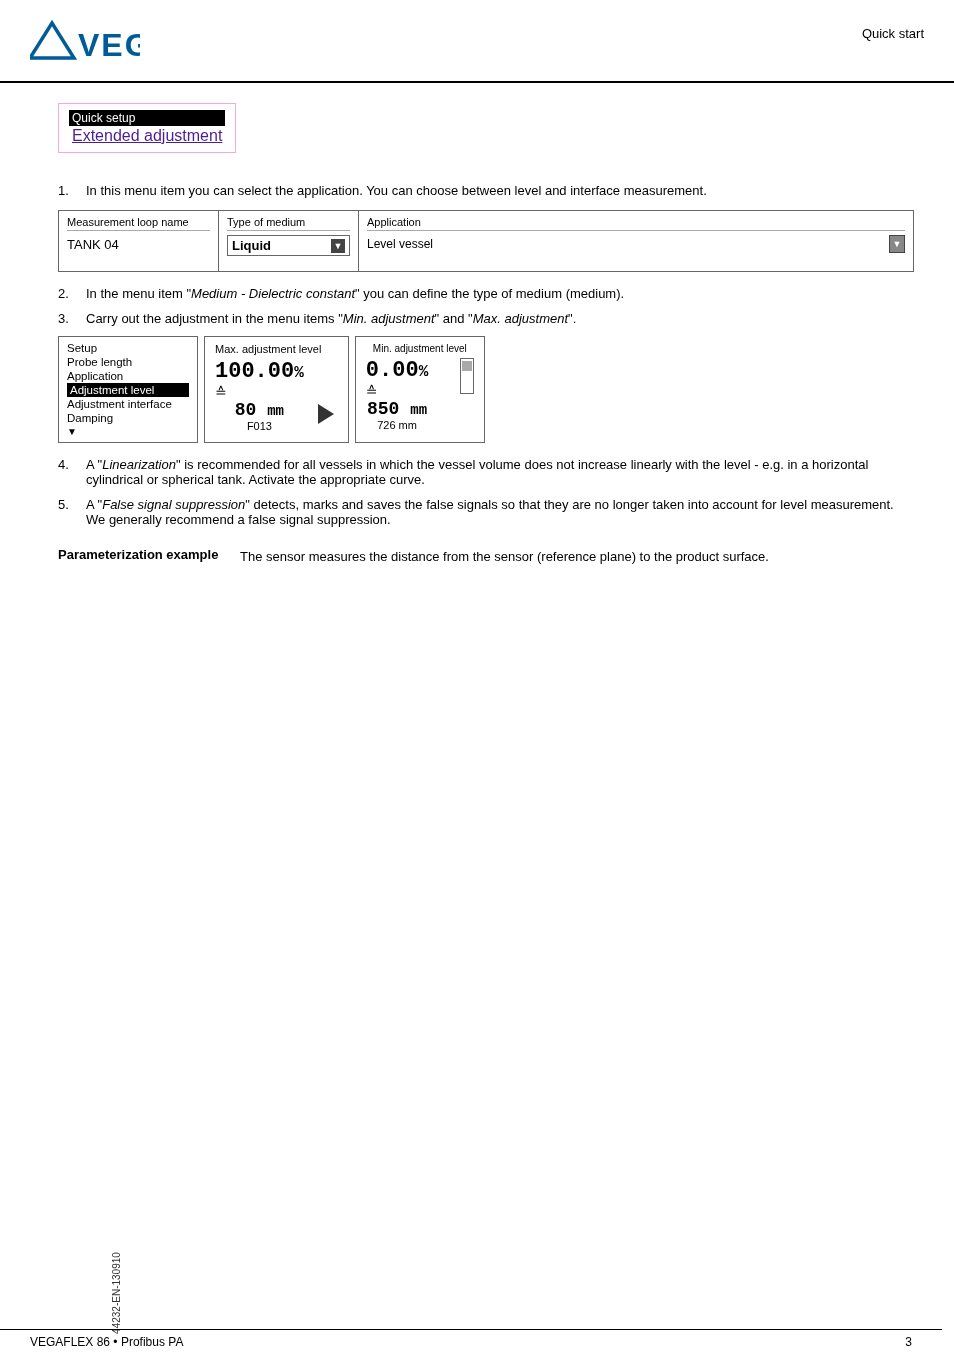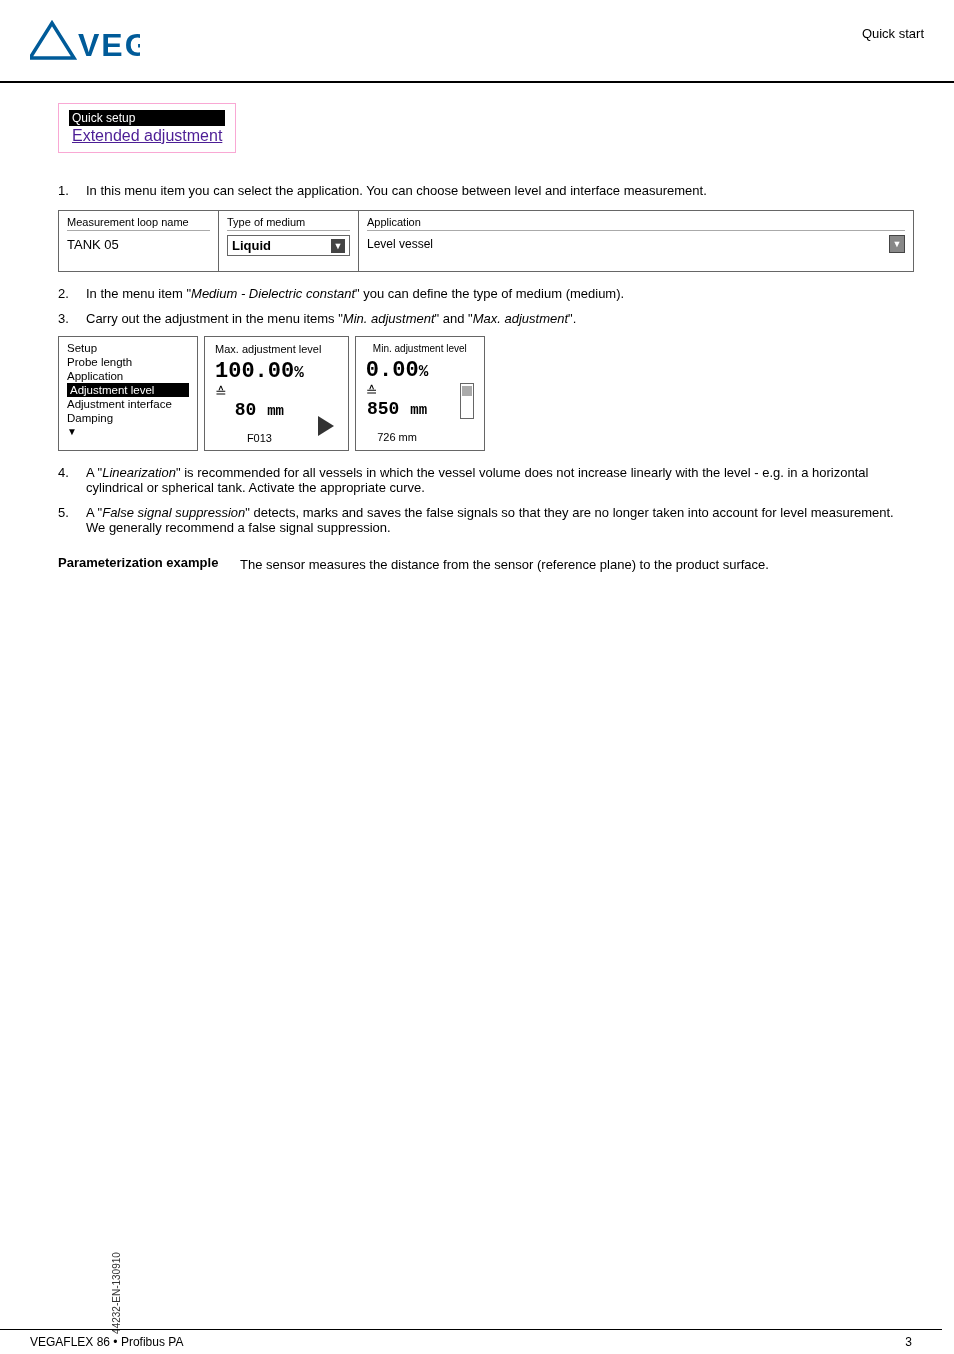--- a/index.html
+++ b/index.html
@@ -202,21 +202,21 @@
       font-weight: bold;
       font-family: 'Courier New', monospace;
     }
     .setup-mid-value-medium {
       font-size: 18px;
       font-weight: bold;
       font-family: 'Courier New', monospace;
     }
     .setup-mid-sub {
       font-size: 11px;
-      margin-top: 12px;
+      margin-top: 0;
     }
     .setup-right {
       border: 1px solid #666;
       padding: 6px 10px;
       text-align: center;
       min-width: 130px;
       background: #fff;
       position: relative;
     }
     .setup-right-label {
@@ -300,21 +300,21 @@
 
     <div style="display:flex; margin-bottom: 12px;">
       <span class="list-num">1.</span>
       <span class="list-text">In this menu item you can select the application. You can choose between level and interface measurement.</span>
     </div>
 
     <div class="panel-row">
 
       <div class="panel-cell" style="width: 160px;">
         <div class="panel-cell-label">Measurement loop name</div>
-        <div class="panel-cell-value">TANK 05</div>
+        <div class="panel-cell-value">TANK 04</div>
       </div>
 
       <div class="panel-cell" style="width: 140px;">
         <div class="panel-cell-label">Type of medium</div>
         <div>
           <div class="dropdown">
             <span class="dropdown-text">Liquid</span>
             <div class="dropdown-arrow">▼</div>
           </div>
         </div>
@@ -368,21 +368,21 @@
           <div style="margin-left: 6px;">
             <svg width="22" height="30" viewBox="0 0 22 30">
               <polygon points="2,5 18,15 2,25" fill="#333"></polygon>
             </svg>
           </div>
         </div>
       </div>
 
       <div class="setup-right" style="position:relative;">
         <div class="setup-right-label">Min. adjustment level</div>
-        <div style="display:flex; align-items:center; justify-content:space-between;">
+        <div style="display:flex; justify-content:space-between;">
           <div>
             <div class="setup-mid-value-large">0.00<span style="font-size:16px;">%</span></div>
             <div class="equal-sign" style="text-align:left; font-size:14px;">≙</div>
             <div class="setup-mid-value-medium">850 <span style="font-size:14px;">mm</span></div>
             <div class="setup-mid-sub">726  mm</div>
           </div>
 
           <div style="width:14px; height:36px; border:1px solid #666; display:flex; flex-direction:column; align-items:center; justify-content:flex-start; margin-left:6px; background:#fff;">
             <div style="width:10px; height:10px; background:#aaa; margin-top:2px;"></div>
           </div>

